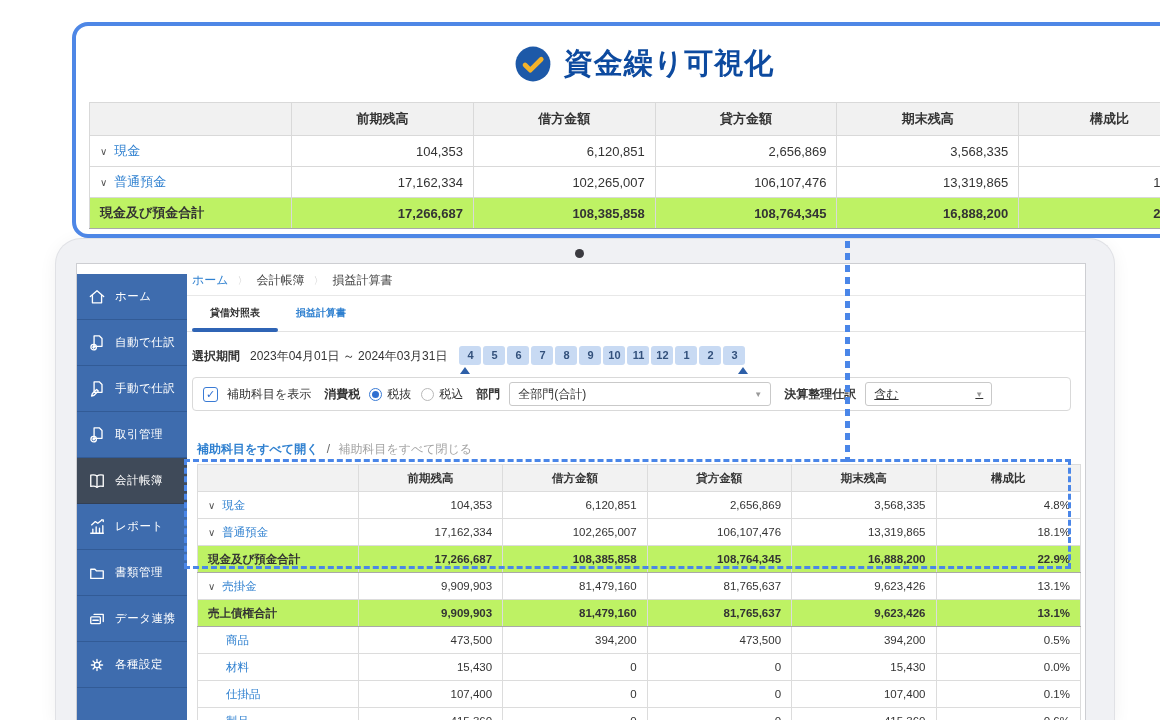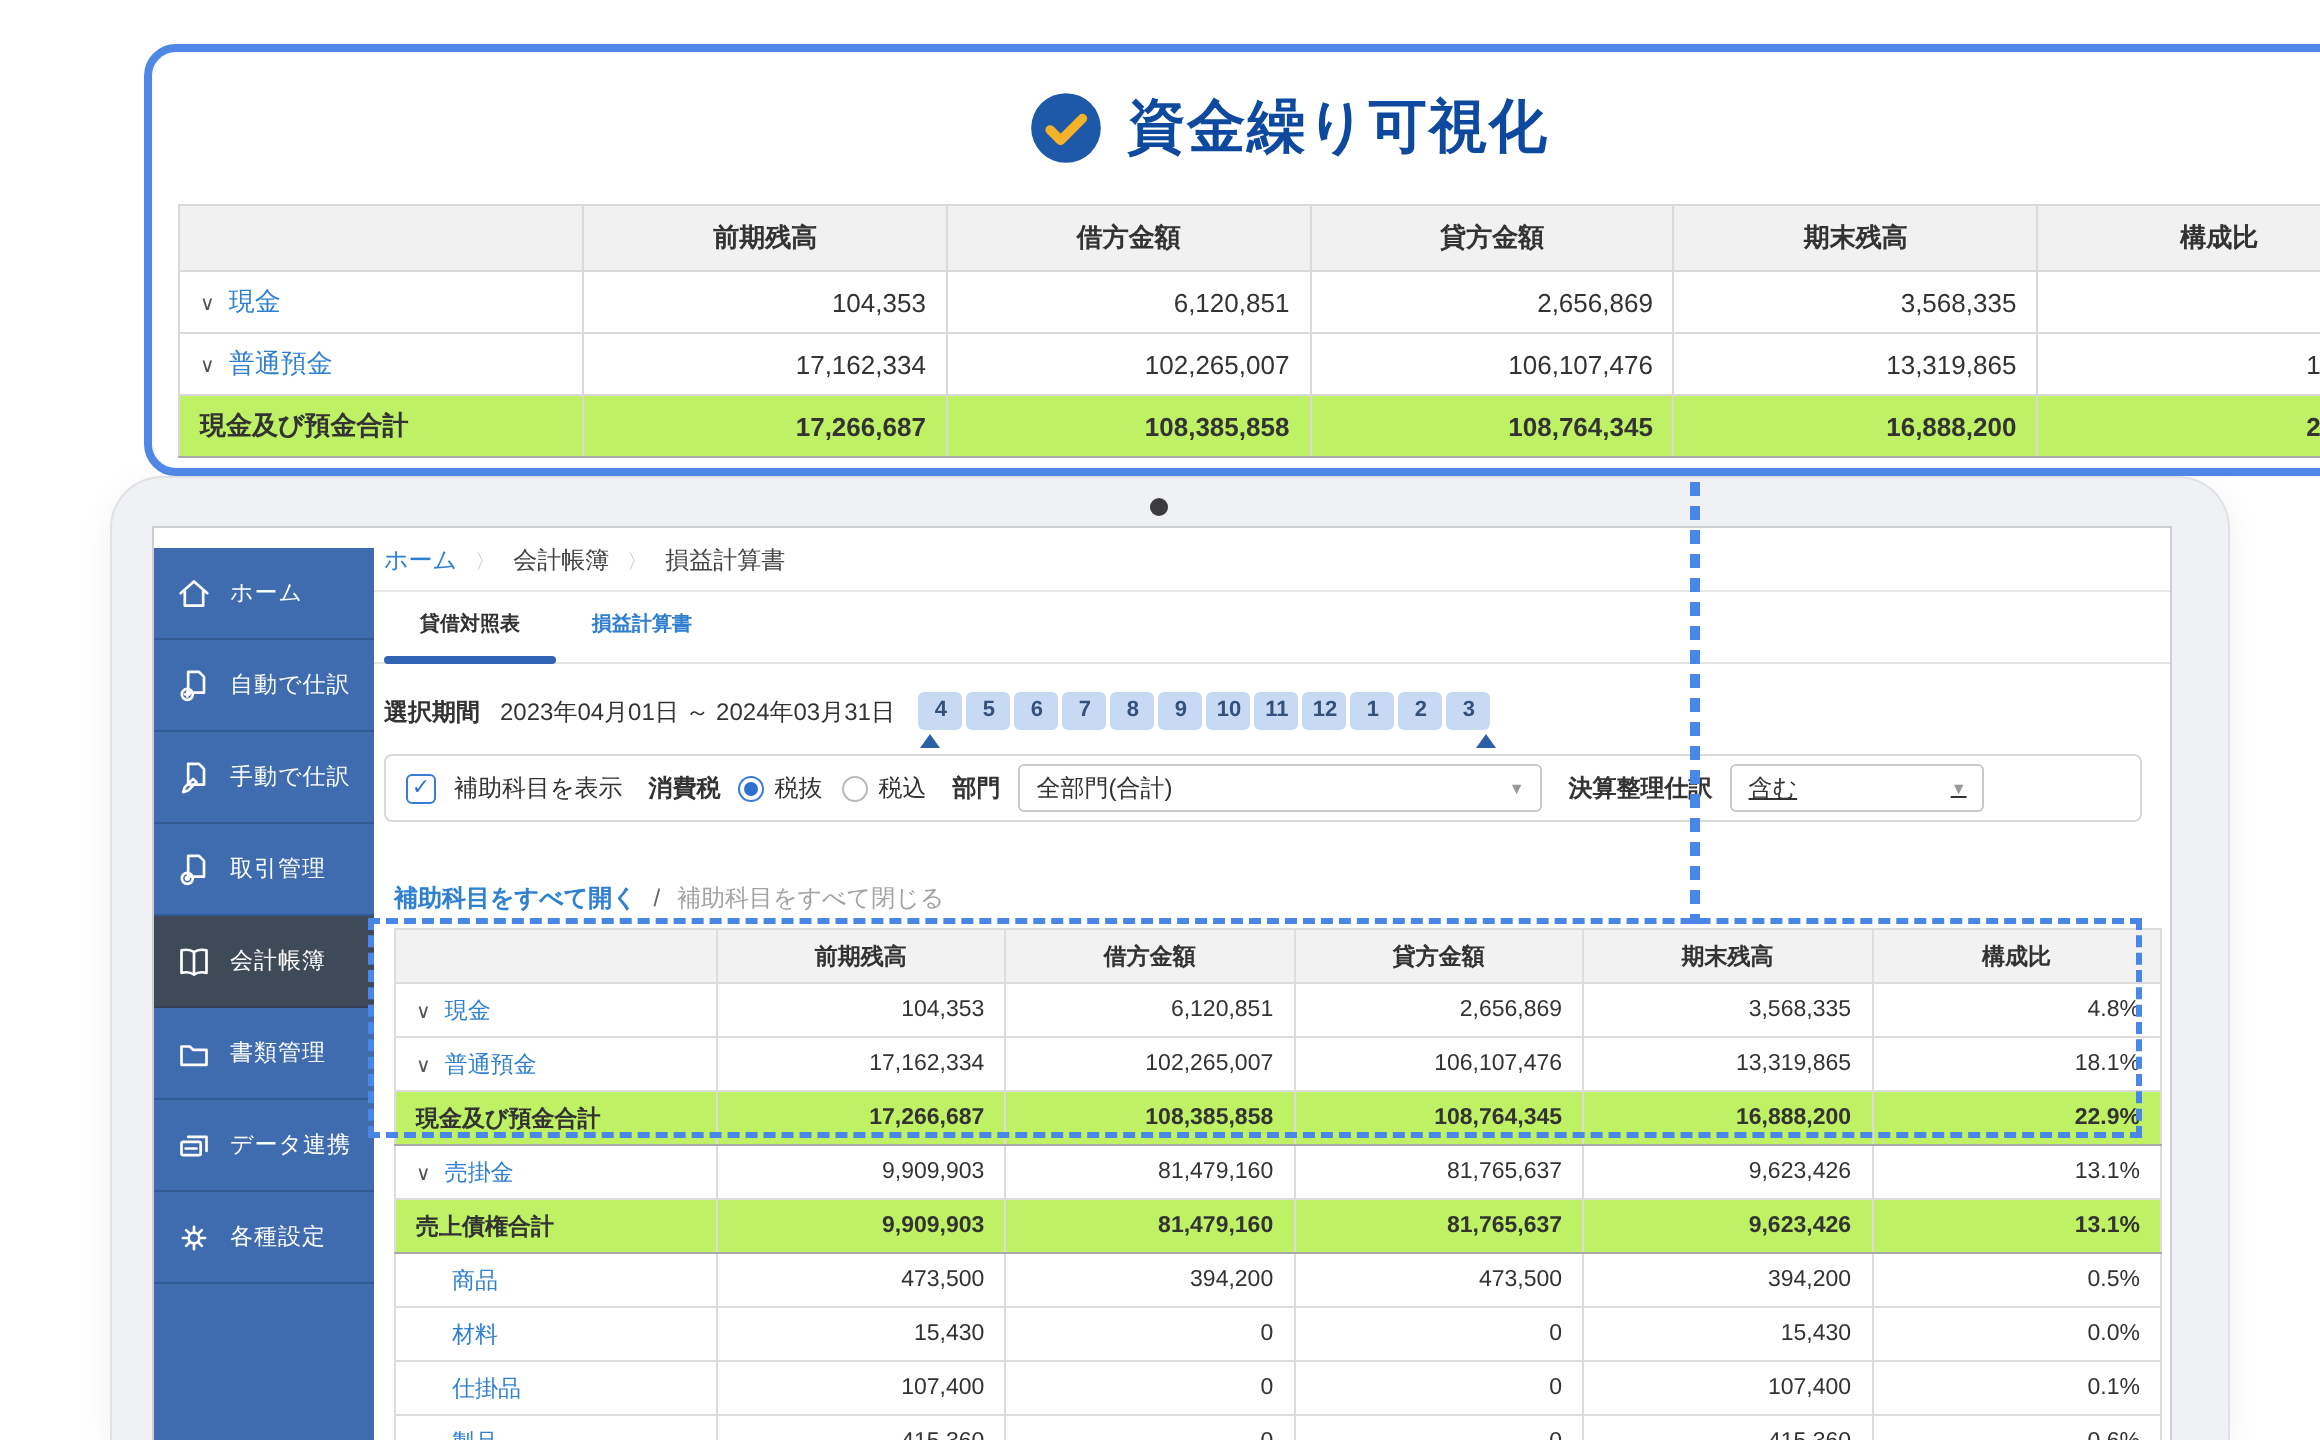--- a/index.html
+++ b/index.html
@@ -214,20 +214,31 @@
             <svg viewBox="0 0 24 24" fill="none" stroke="#fff" stroke-width="1.6" stroke-linecap="round" stroke-linejoin="round">
               <path d="M12 6c-2-1.4-4.5-1.7-7.5-1v13.5c3-.7 5.5-.4 7.5 1 2-1.4 4.5-1.7 7.5-1V5c-3-.7-5.5-.4-7.5 1z"></path>
               <path d="M12 6v13.5"></path>
             </svg>
           </span>
           <span class="sb-label">会計帳簿</span>
         </div>
         <div class="sb-item">
           <span class="sb-icon">
             <svg viewBox="0 0 24 24" fill="none" stroke="#fff" stroke-width="1.6" stroke-linecap="round" stroke-linejoin="round">
+              <path d="M4.5 19.5h15"></path>
+              <path d="M7 19.5v-5M11 19.5v-7.5M15 19.5v-6M19 19.5v-9"></path>
+              <path d="M5.5 9.5l4.5-4 3 2 4.5-3.5"></path>
+              <path d="M17.5 3.5h2v2"></path>
+            </svg>
+          </span>
+          <span class="sb-label">レポート</span>
+        </div>
+        <div class="sb-item">
+          <span class="sb-icon">
+            <svg viewBox="0 0 24 24" fill="none" stroke="#fff" stroke-width="1.6" stroke-linecap="round" stroke-linejoin="round">
               <path d="M4.5 18.5v-11h5l2 2h8v9z"></path>
             </svg>
           </span>
           <span class="sb-label">書類管理</span>
         </div>
         <div class="sb-item">
           <span class="sb-icon">
             <svg viewBox="0 0 24 24" fill="none" stroke="#fff" stroke-width="1.6" stroke-linecap="round" stroke-linejoin="round">
               <path d="M8.5 6.5h11V15"></path>
               <rect x="4.5" y="9.5" width="11.5" height="8" rx="1"></rect>

